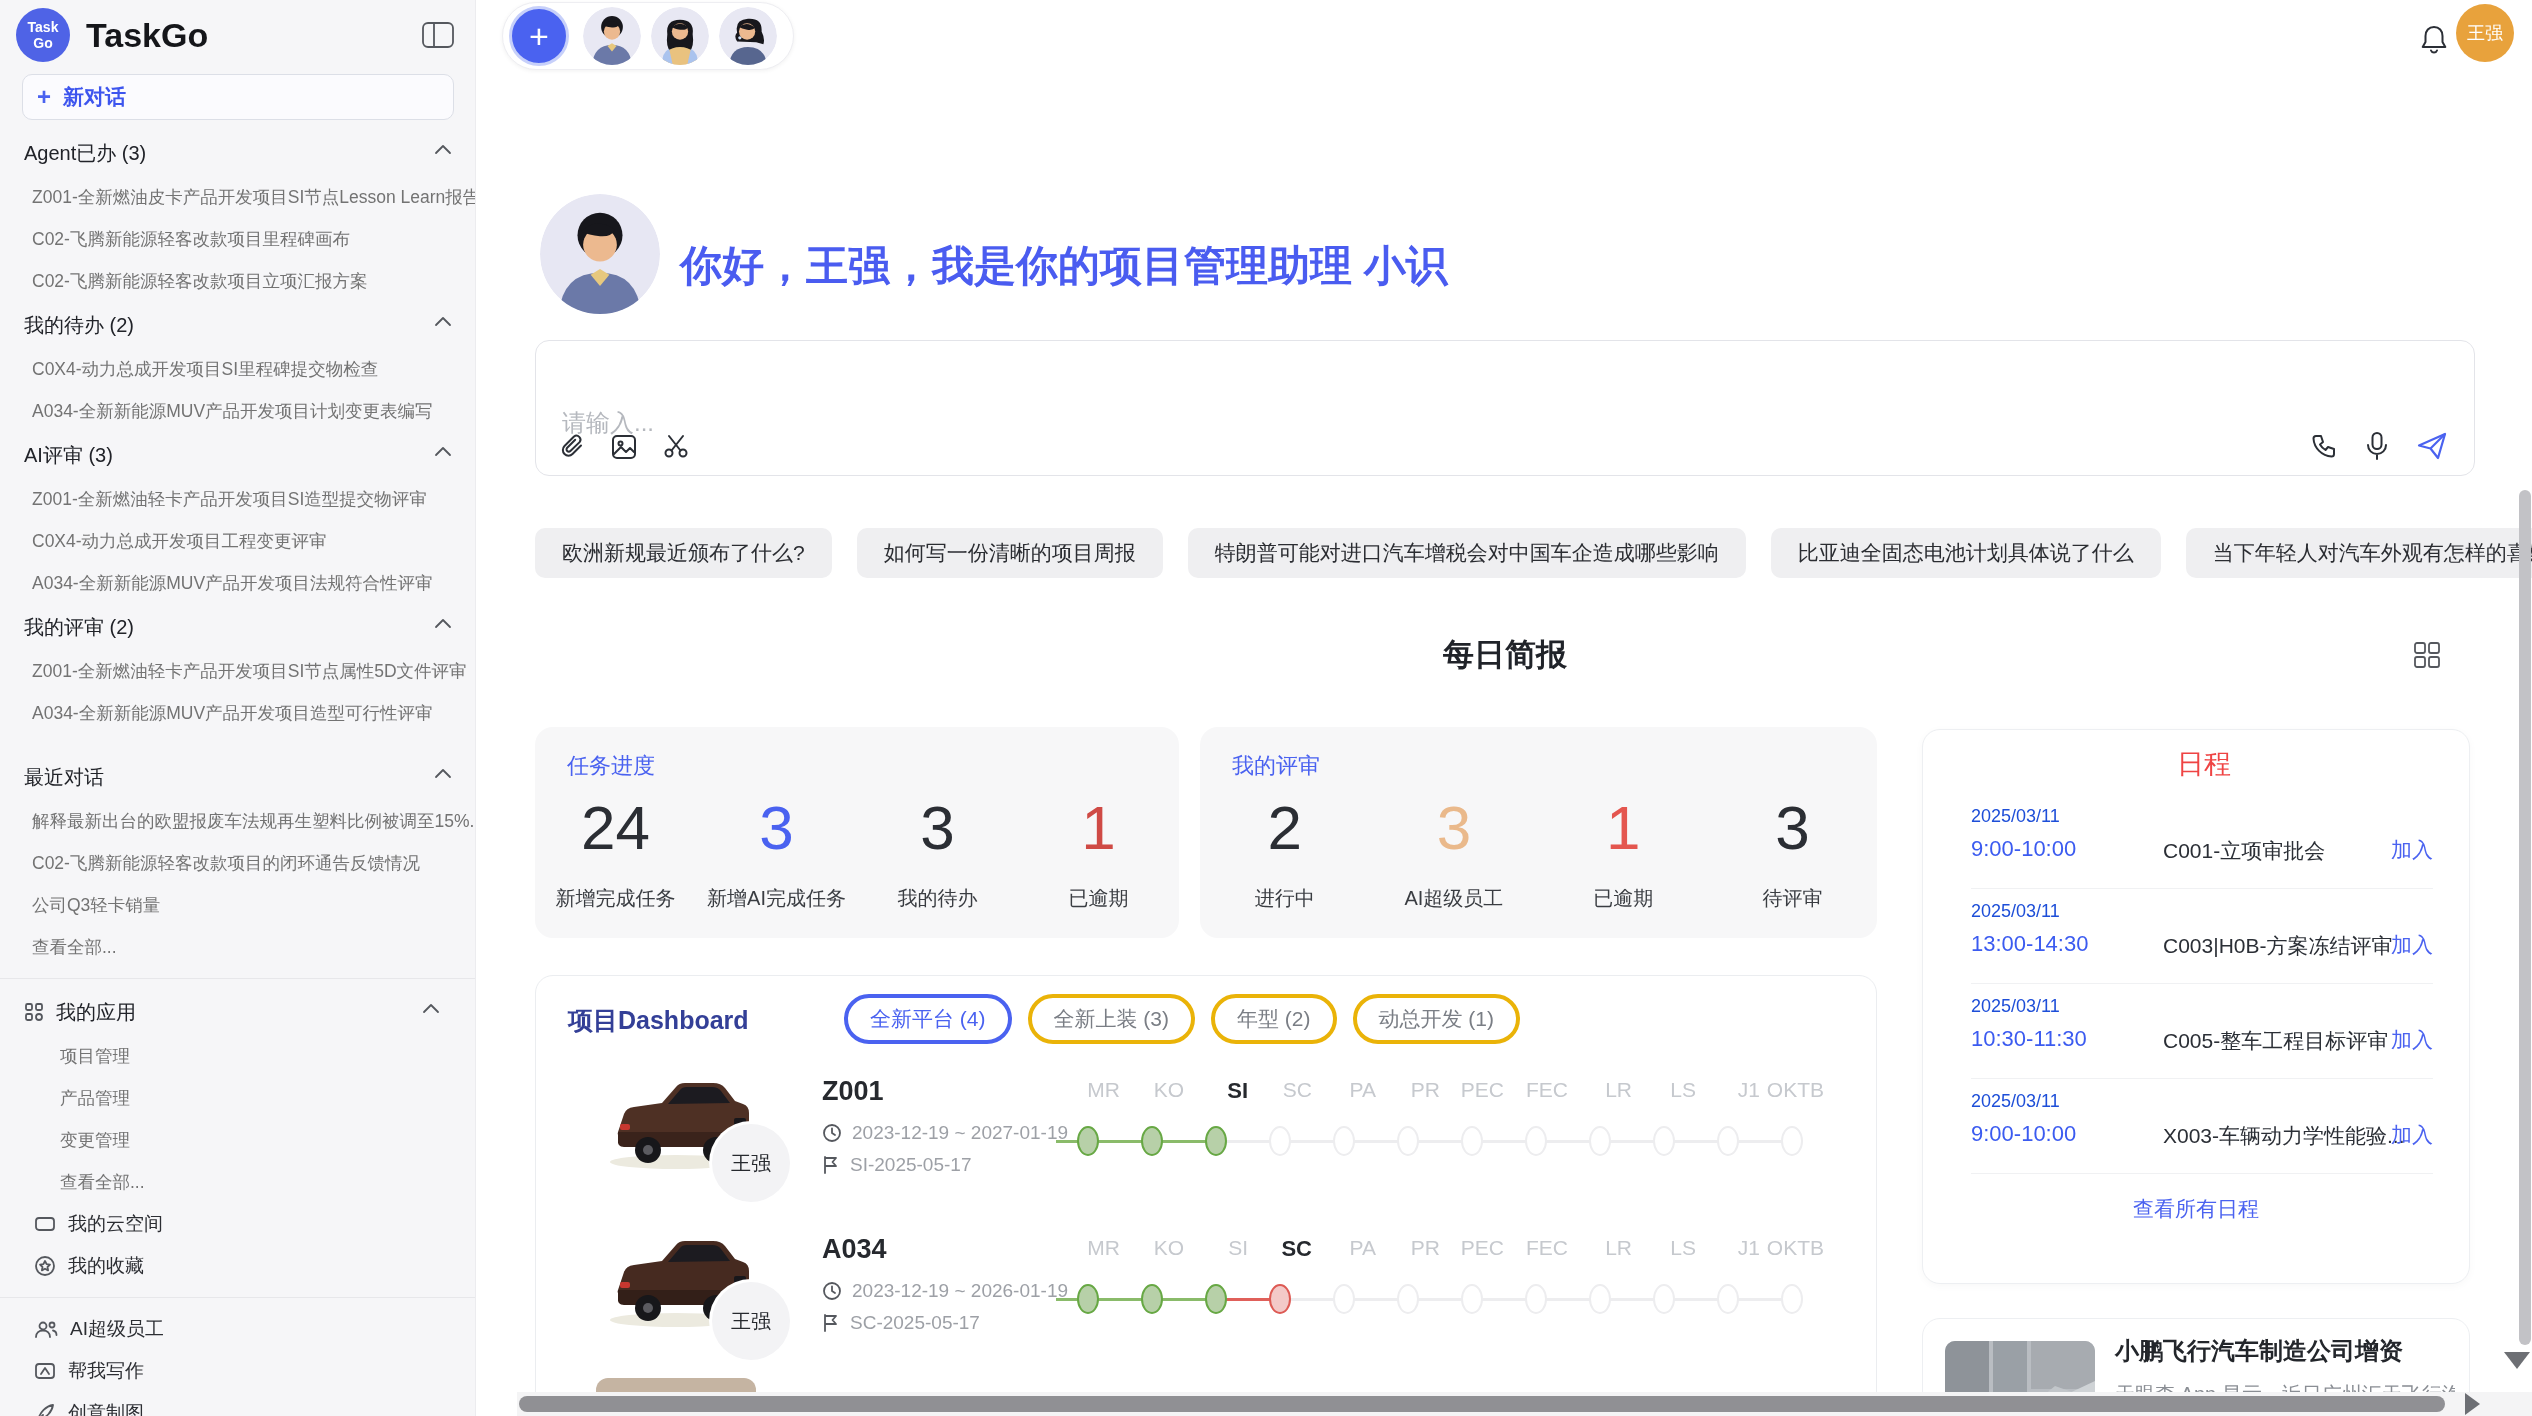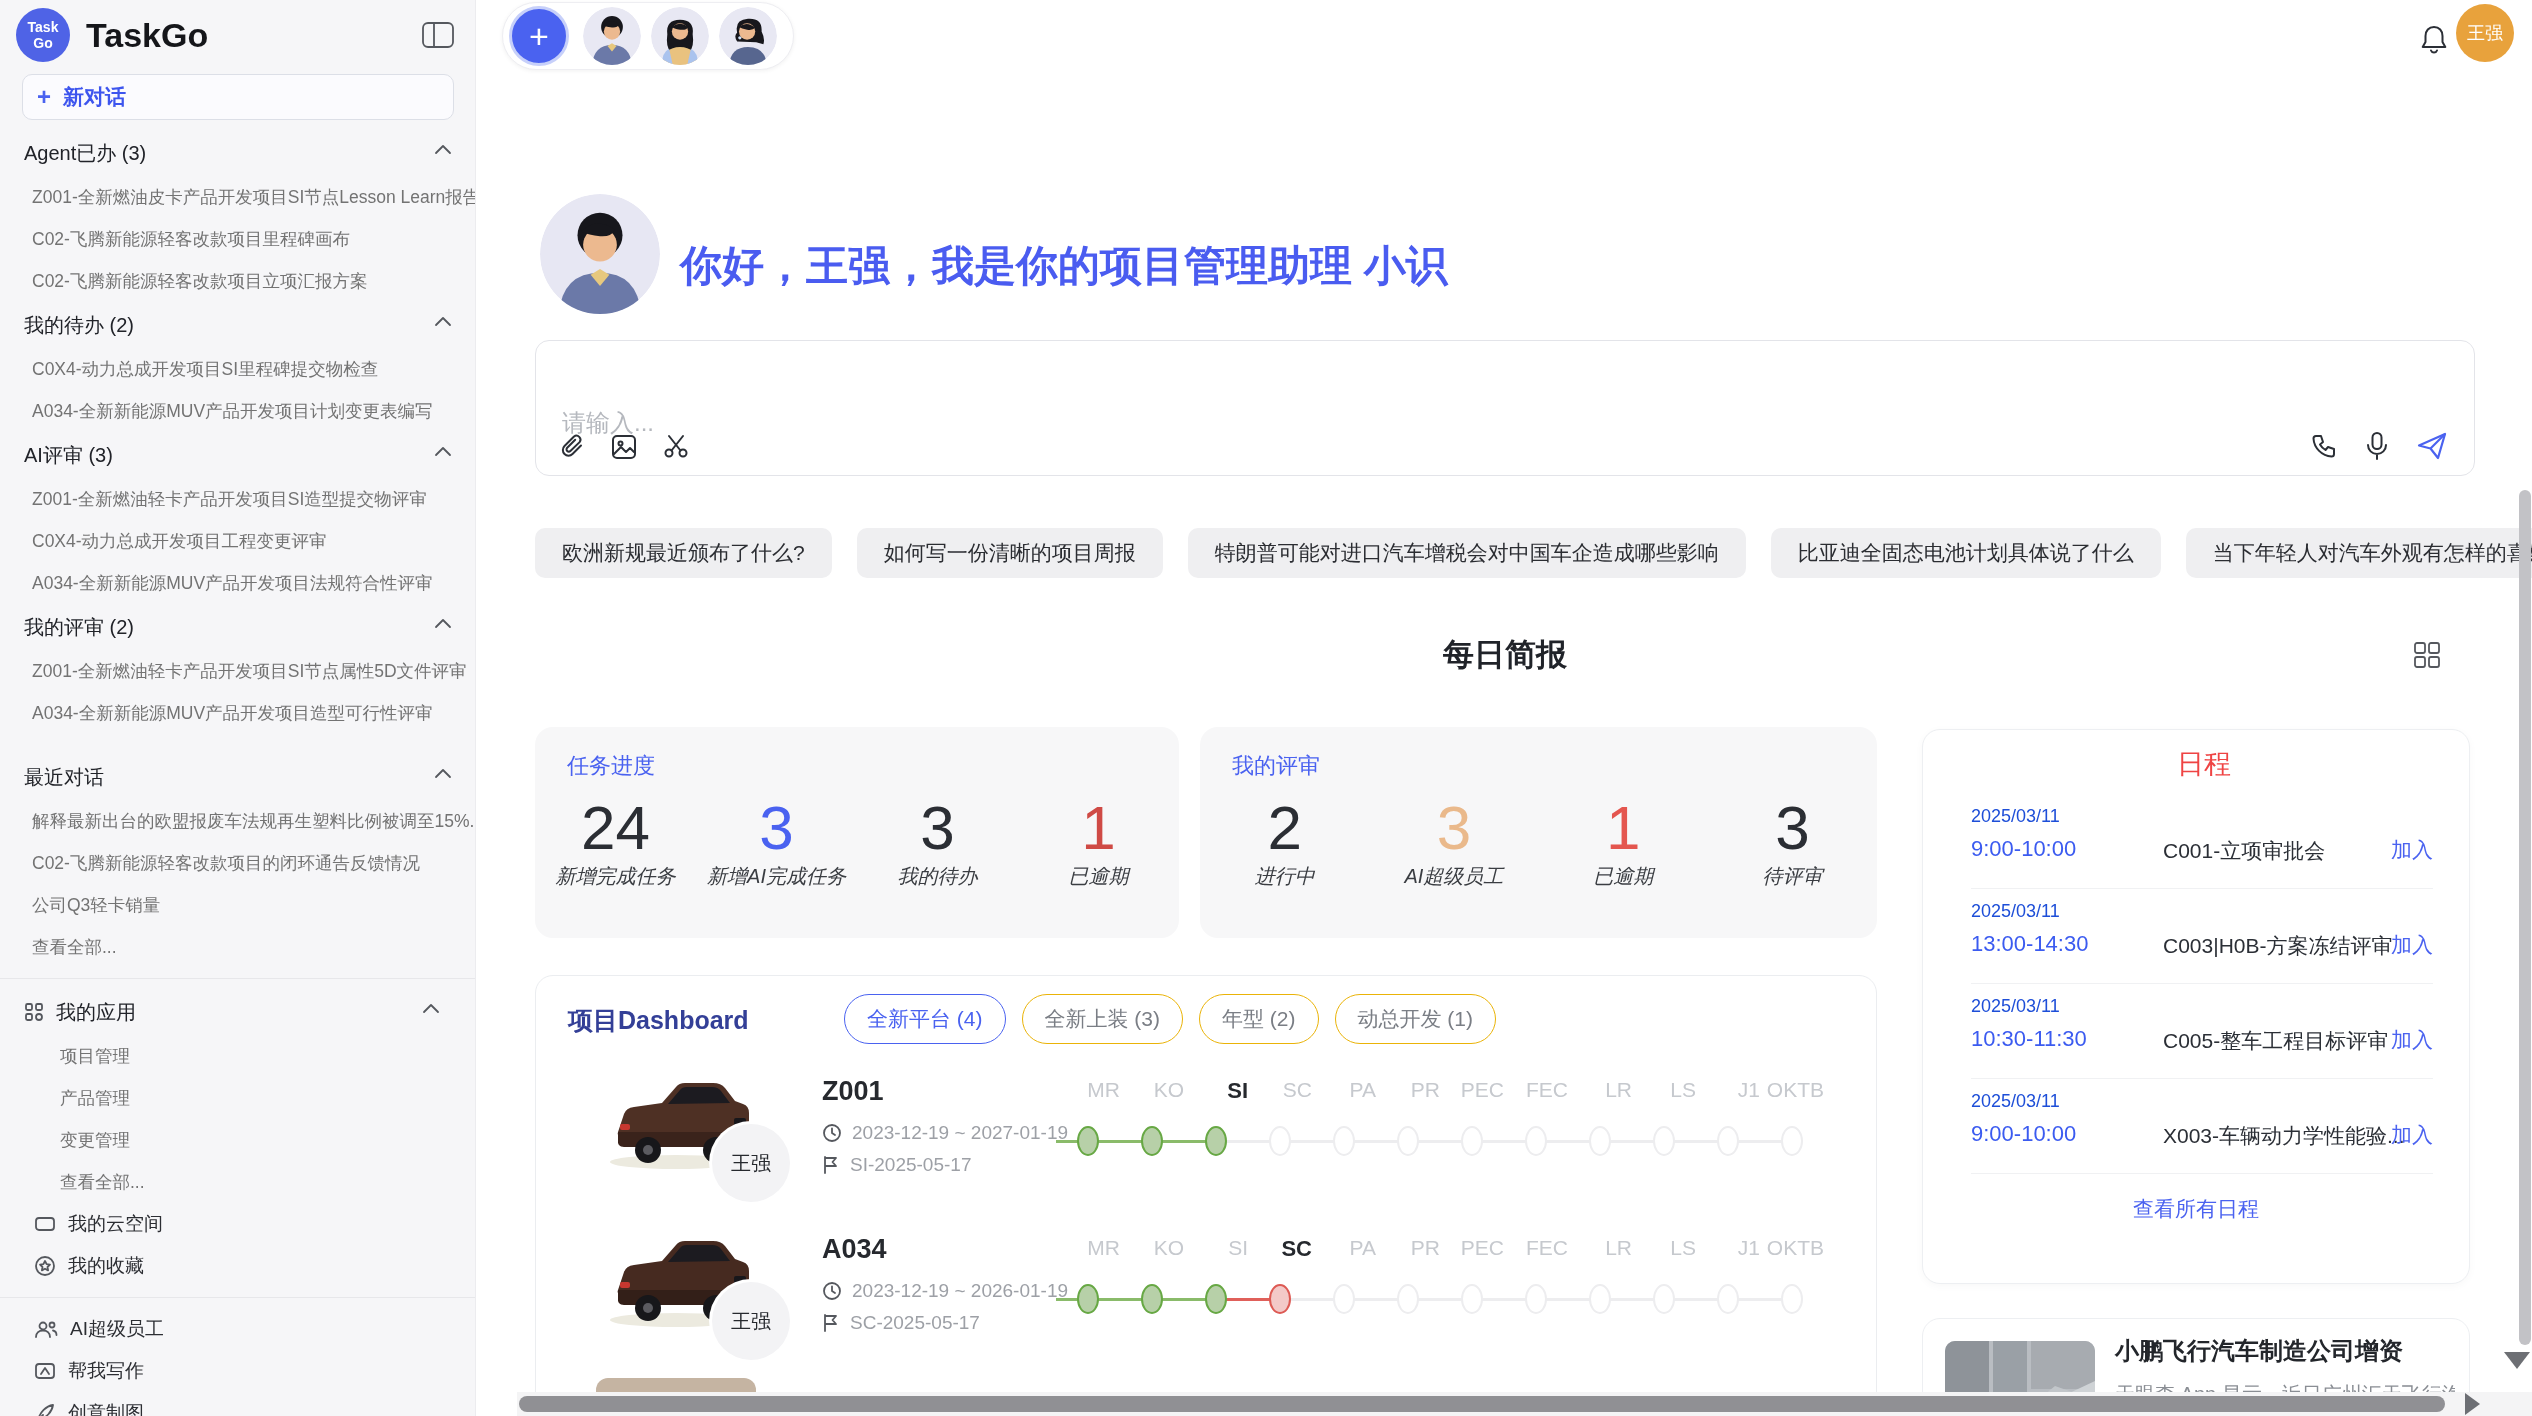--- a/index.html
+++ b/index.html
@@ -76,28 +76,28 @@
   #brief-title { position:absolute; left:535px; top:634px; width:1940px; text-align:center;
     font-size:31px; font-weight:bold; color:#202329; }
   #brief-grid-icon { position:absolute; left:2412px; top:640px; cursor:pointer; }
   .stat-card { position:absolute; top:727px; height:211px; background:#f7f7f8; border-radius:18px; }
   #stat-card-1 { left:535px; width:644px; }
   #stat-card-2 { left:1200px; width:677px; }
   .stat-title { position:absolute; left:32px; top:24px; font-size:22px; color:#4a62f0; }
   .stat-row { position:absolute; left:0; right:0; top:66px; display:flex; }
   .stat-col { flex:1; text-align:center; }
   .stat-val { font-size:62px; font-weight:500; line-height:70px; }
-  .stat-lbl { font-size:20px; color:#3a3d42;font-style:italic; }
+  .stat-lbl { margin-top:22px; font-size:20px; color:#3a3d42; }
 
   
   #dash { position:absolute; left:535px; top:975px; width:1342px; height:441px; background:#fff;
     border:1px solid #ebedf0; border-radius:18px 18px 0 0; overflow:hidden; }
   .dash-title { position:absolute; left:32px; top:28px; font-size:25px; font-weight:bold; color:#333f97; }
   .dash-tabs { position:absolute; left:308px; top:18px; display:flex; gap:16px; }
-  .tab { height:50px; padding:0 22px; border-radius:25px; border:1px solid #eab308; background:#fff;
+  .tab { height:50px; padding:0 22px; border-radius:25px; border:4px solid #eab308; background:#fff;
     font-size:21px; color:#7a7e85; font-family:inherit; cursor:pointer; white-space:nowrap; }
   .tab.active { border-color:#4a62f0; color:#4a62f0; }
   .proj { position:absolute; left:0; width:100%; height:158px; }
   .truck { position:absolute; left:60px; top:4px; width:160px; height:106px; }
   .proj-av { position:absolute; left:176px; top:62px; width:78px; height:78px; border-radius:50%;
     background:#f3f3f5; box-shadow:0 0 0 3px #fff; display:flex; align-items:center;
     justify-content:center; font-size:20px; color:#26292e; }
   .proj-code { position:absolute; left:286px; top:14px; font-size:27px; font-weight:bold; color:#26292e; }
   .proj-meta { position:absolute; left:286px; display:flex; align-items:center; gap:10px;
     font-size:19px; color:#9da0a6; }

